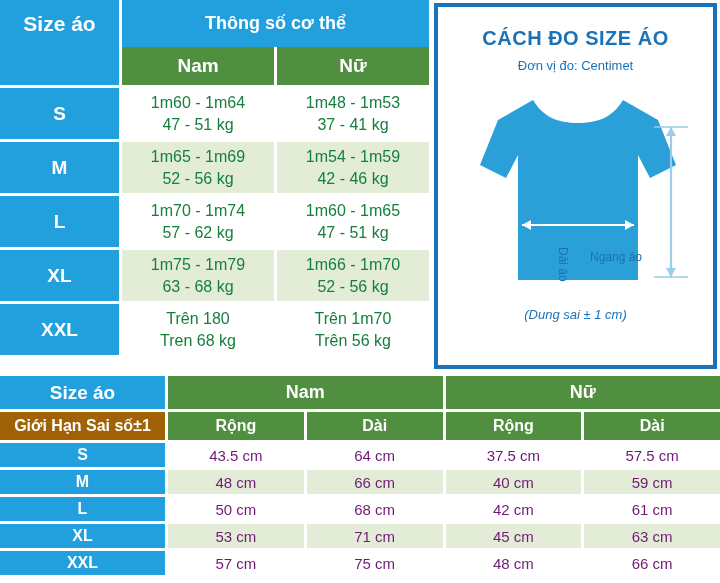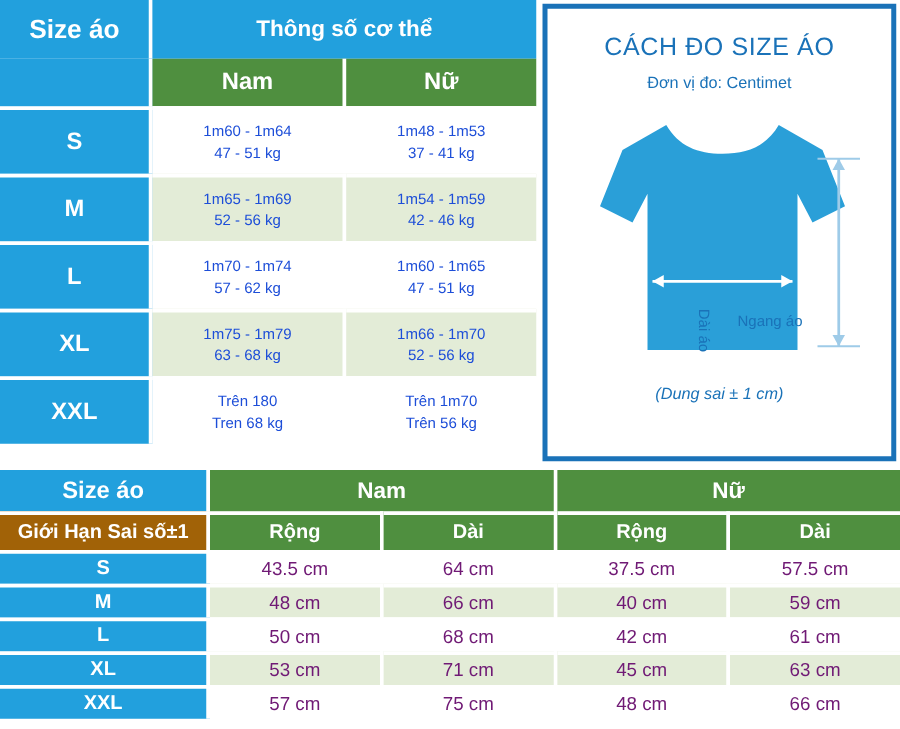--- a/index.html
+++ b/index.html
@@ -89,22 +89,22 @@
     font-weight: bold;
     height: 38px;
     flex: 1;
     border-right: 3px solid #ffffff;
   }
   .head-green:last-child { border-right: none; }
 
   .data-cell {
     flex: 1;
     height: 54px;
-    font-size: 12px;
-    color: #1d4ed8;
+    font-size: 16px;
+    color: #15803d;
     line-height: 1.35;
     border-right: 3px solid #ffffff;
     border-top: 3px solid #ffffff;
     text-align: right;
   }
   .data-cell:last-child { border-right: none; }
   .bg-light { background: #ffffff; }
   .bg-tint  { background: #e3ecd7; }
 
   
@@ -116,21 +116,21 @@
     height: 366px;
     border: 4px solid #1a72b8;
     box-sizing: border-box;
     background: #ffffff;
     text-align: center;
   }
   .diagram-title {
     margin-top: 20px;
     color: #1a72b8;
     font-size: 20px;
-    font-weight: normal;
+    font-weight: bold;
     letter-spacing: 0.5px;
   }
   .diagram-sub {
     margin-top: 8px;
     color: #1a72b8;
     font-size: 13px;
   }
   .shirt-wrap {
     position: relative;
     width: 283px;

